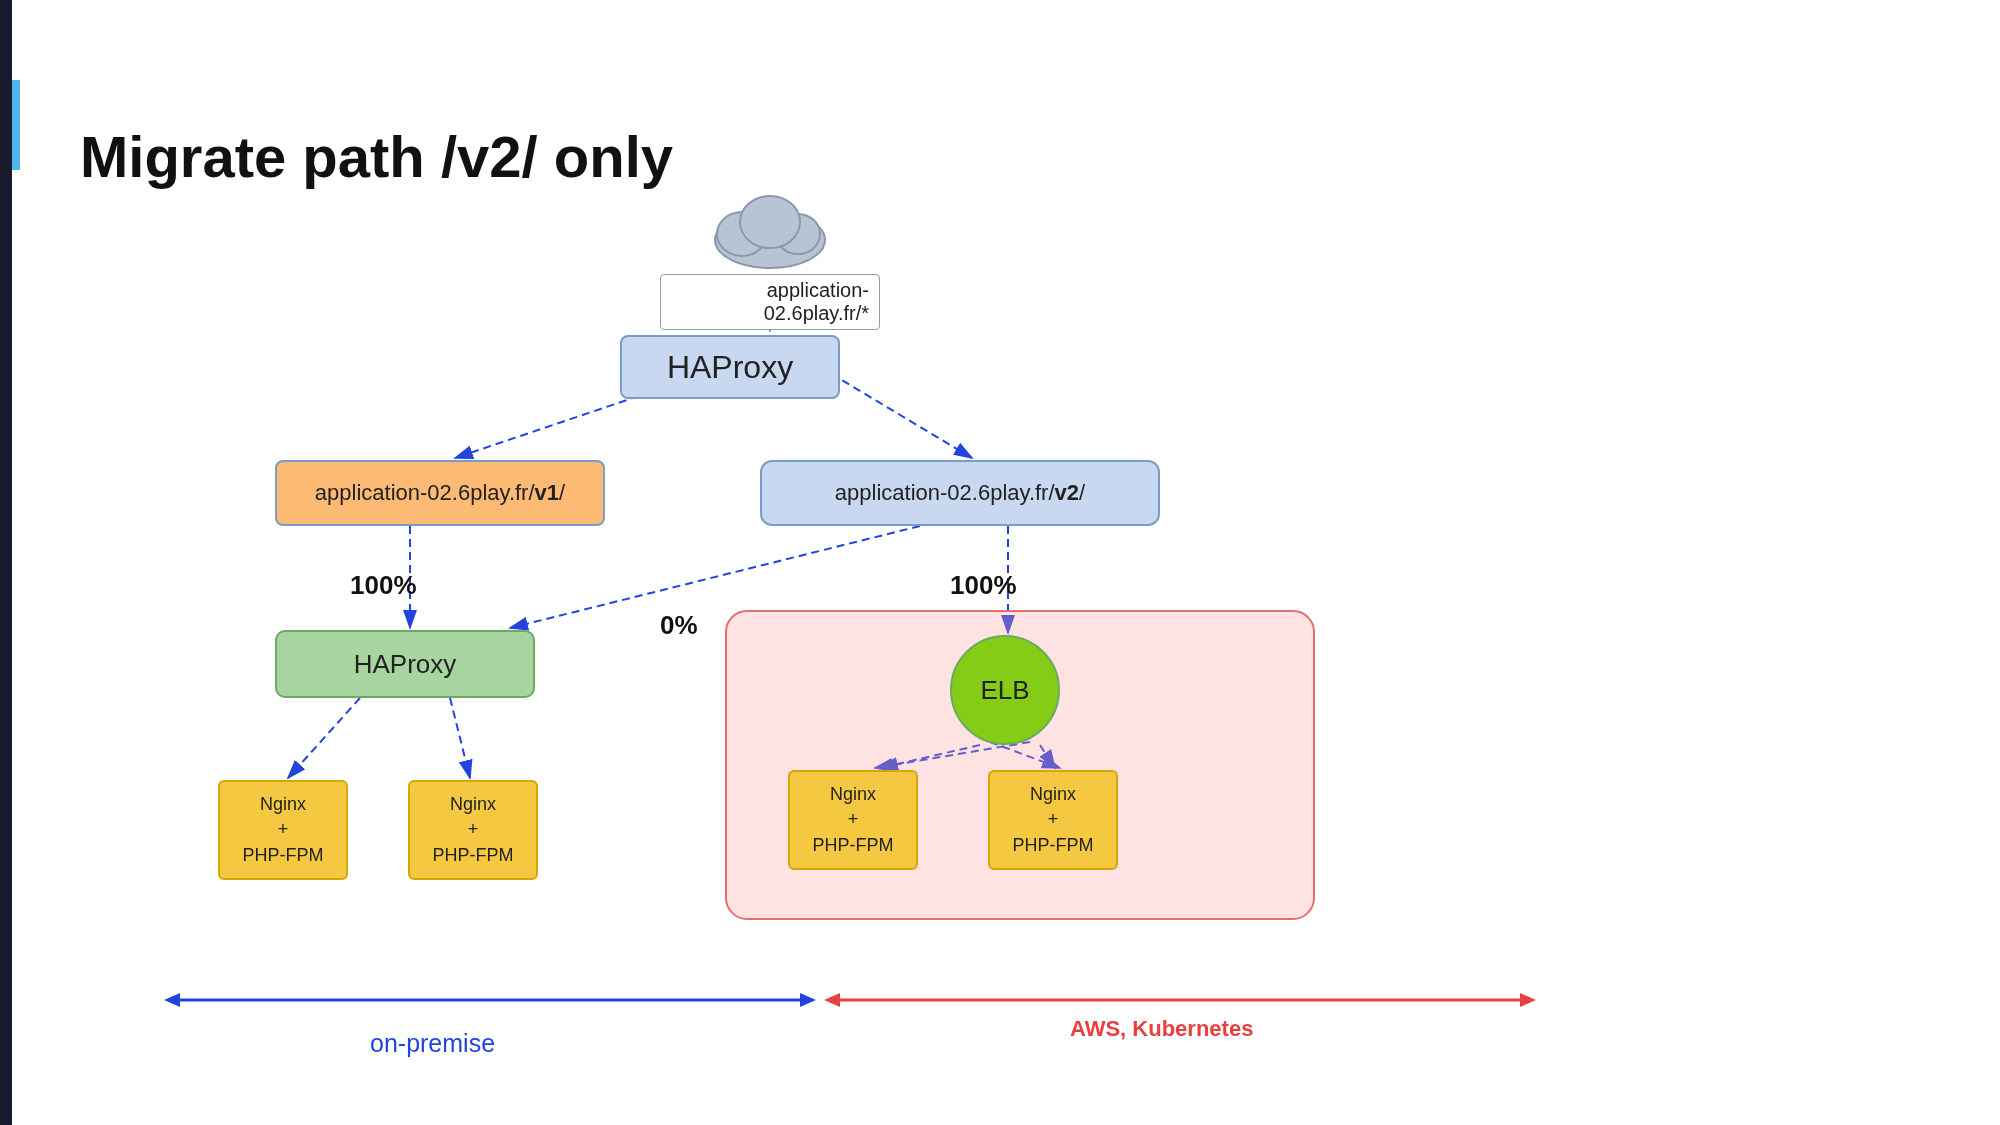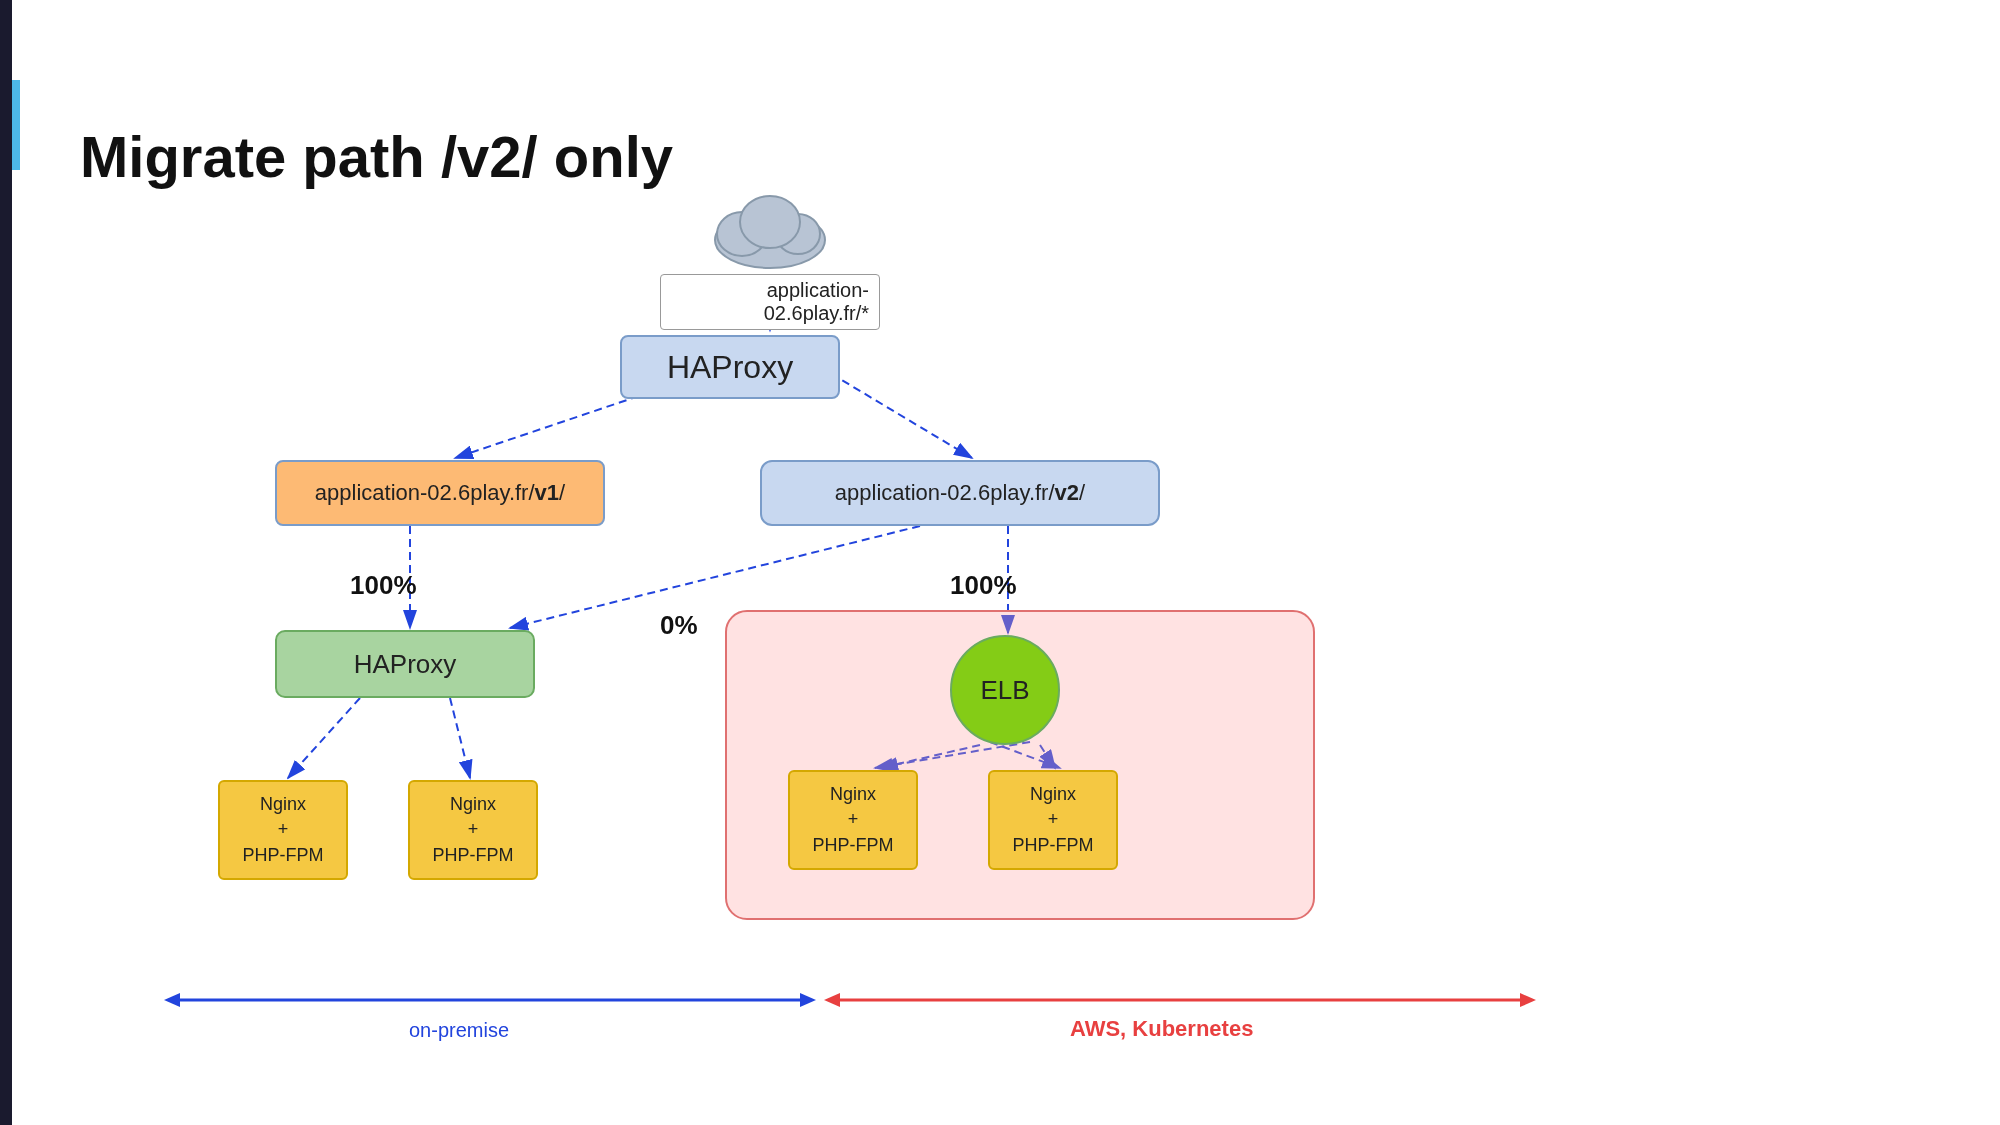--- a/index.html
+++ b/index.html
@@ -343,16 +343,16 @@
   </div>
 
   <div class="nginx-box nginx-v2-left">
     <span>Nginx<br>+<br>PHP-FPM</span>
   </div>
 
   <div class="nginx-box nginx-v2-right">
     <span>Nginx<br>+<br>PHP-FPM</span>
   </div>
 
-  <div style="position:absolute;bottom:18px;left:290px;font-size:20px;color:#2244dd;font-weight:500;margin-left:39px;">on-premise</div>
+  <div style="position:absolute;bottom:2px;left:290px;font-size:25px;color:#2244dd;font-weight:500;">on-premise</div>
   <div style="position:absolute;bottom:18px;left:990px;font-size:22px;color:#e84040;font-weight:700;">AWS, Kubernetes</div>
 
 </div>
 
 </body></html>

